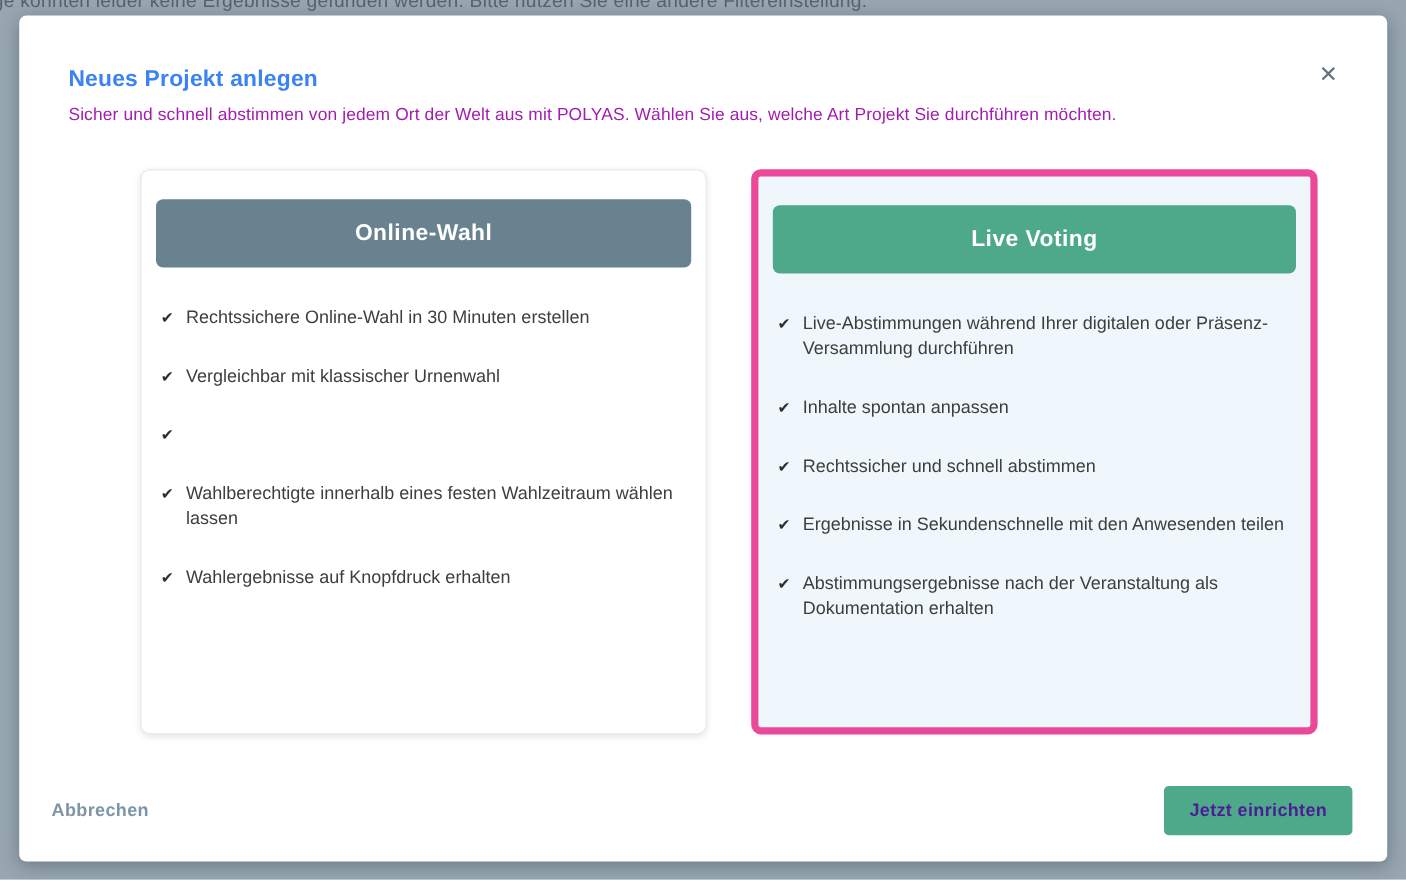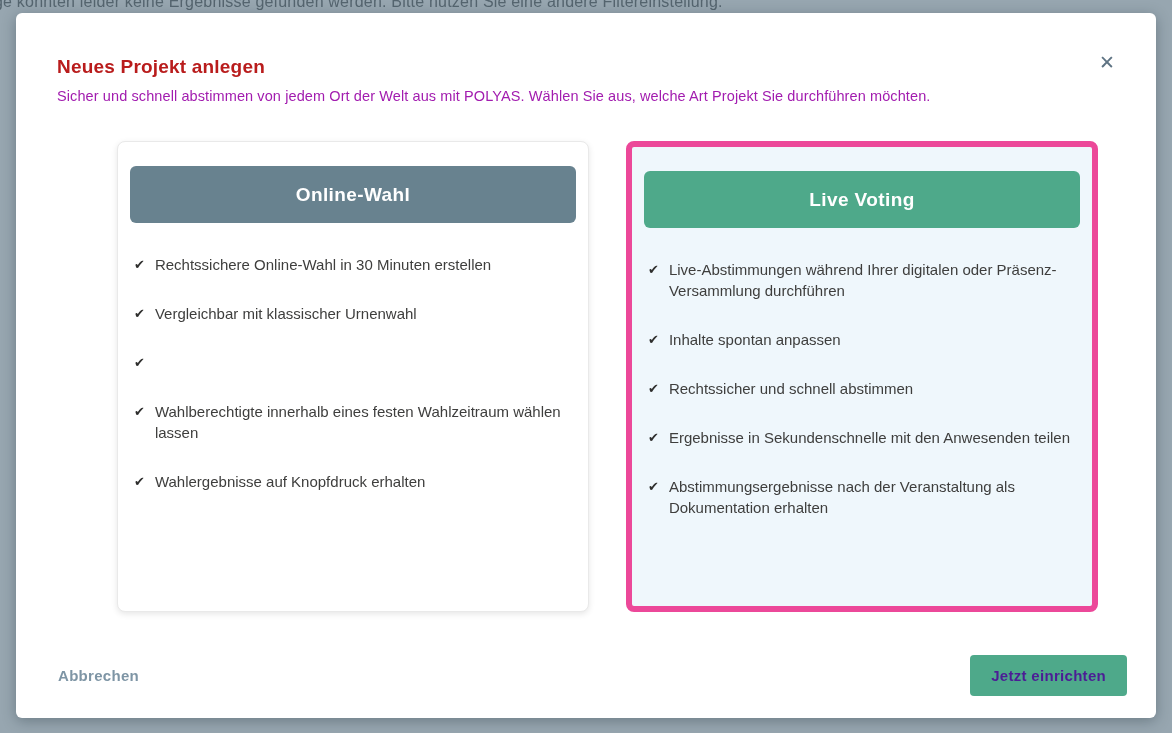--- a/index.html
+++ b/index.html
@@ -37,21 +37,21 @@
     font-size: 19px;
     font-weight: bold;
     color: #5e7383;
     cursor: pointer;
     line-height: 1;
   }
   .modal-header { padding: 43px 120px 0 41px; }
   .modal-title {
     font-size: 19px;
     font-weight: bold;
-    color: #b91c1c;
+    color: #3b82f6;
     letter-spacing: 0.2px;
   }
   .modal-subtitle {
     margin-top: 10px;
     font-size: 14.5px;
     color: #a21caf;
     letter-spacing: 0.1px;
   }
   .cards-row {
     display: flex;
@@ -103,21 +103,21 @@
   }
   .check {
     flex: 0 0 auto;
     font-size: 13px;
     line-height: 21px;
     color: #2e2e2d;
     font-weight: bold;
   }
   .modal-footer {
     position: absolute;
-    left: 42px; right: 29px; bottom: 22px;
+    left: 27px; right: 29px; bottom: 22px;
     display: flex;
     justify-content: space-between;
     align-items: center;
   }
   .cancel-link {
     font-size: 15px;
     font-weight: 600;
     color: #7e95a5;
     letter-spacing: 0.3px;
     cursor: pointer;

